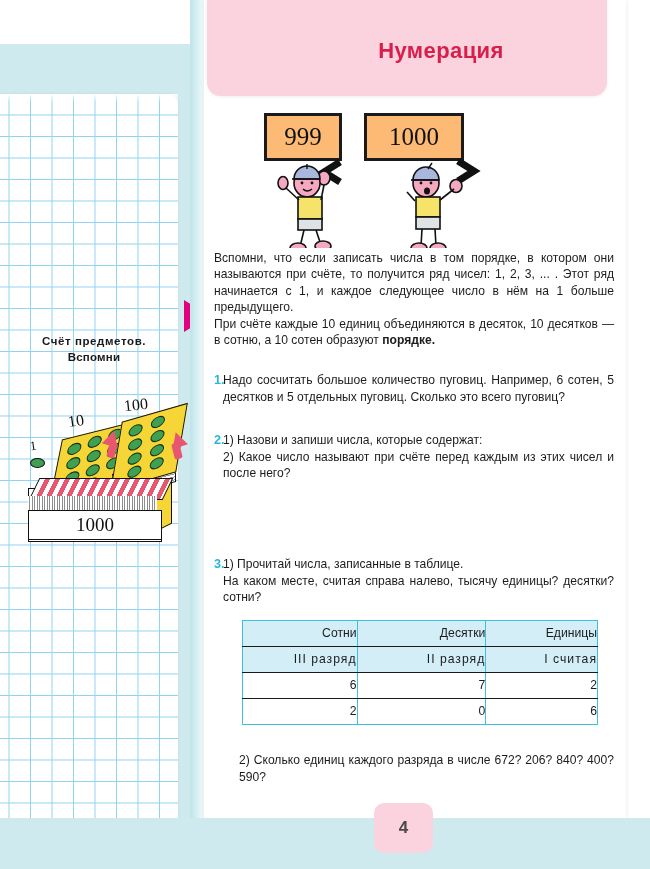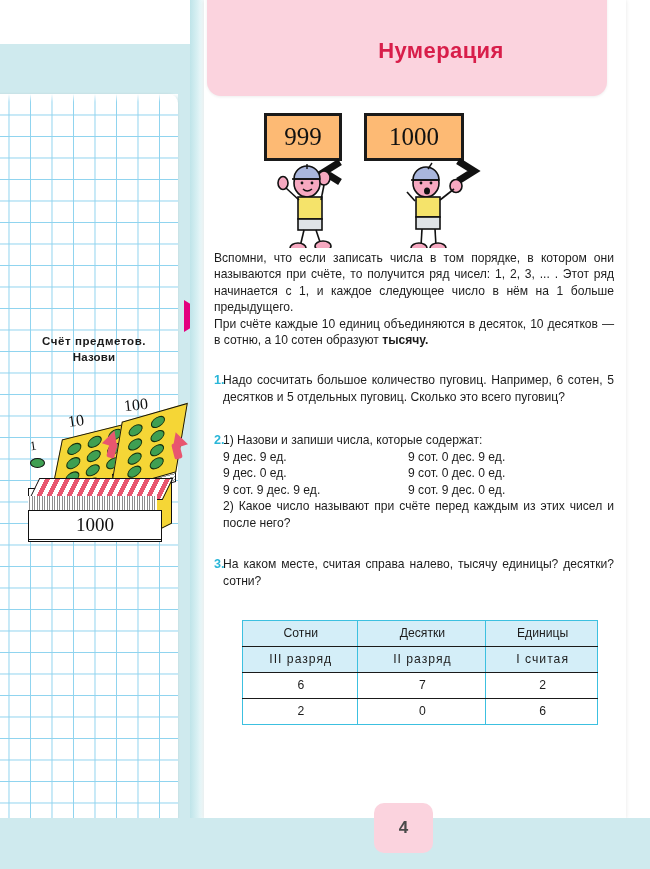--- a/index.html
+++ b/index.html
@@ -214,21 +214,21 @@
   .twocol .c2{width:190px;}
 
   
   .tbl{
     position:absolute;left:38px;top:620px;
     width:356px;border-collapse:collapse;
     font-size:12.2px;color:#1c1c1c;
     border:1.6px solid #3cc0e0;
   }
   .tbl td{
-    text-align:center;padding:5px 0 6px 2px;
+    text-align:right;padding:5px 0 6px 2px;
     border-left:1.6px solid #3cc0e0;border-right:1.6px solid #3cc0e0;
   }
   .tbl tr.hdr td{background:#d4eef8;border-bottom:1.6px solid #1a1a1a;}
   .tbl tr.sub td{background:#d4eef8;border-bottom:1.6px solid #1a1a1a;}
   .tbl tr.dat td{background:#ffffff;border-bottom:1.6px solid #1a1a1a;}
   .tbl tr.dat.last td{border-bottom:none;}
   .tbl .w1{width:120px;}
   .tbl .w2{width:136px;}
   .tbl .w3{width:116px;}
   .sub-roman{letter-spacing:1px;margin-top:32px;}
@@ -254,21 +254,21 @@
 
   <div class="left-panel">
     <div class="left-panel-inner">
 
       <div class="grid-paper">
         <div class="grid-fade-top"></div>
       </div>
 
       <div class="side-caption">
         <span class="l1">Счёт  предметов.</span>
-        <span>Назови</span>
+        <span>Вспомни</span>
       </div>
 
       <div class="illus">
 
         <div class="il-label il-1">1</div>
         <div class="btn-single"></div>
 
         <div class="il-label il-10">10</div>
         <div class="card10">
           <div class="dot" style="left:7px;top:6px"></div>
@@ -375,53 +375,40 @@
           <path d="M 218 81 L 217 98" fill="none" stroke="#111" stroke-width="1.6"></path>
           <path d="M 231 81 L 232 98" fill="none" stroke="#111" stroke-width="1.6"></path>
           <ellipse cx="215" cy="100" rx="8" ry="5" fill="#f6a8c0" stroke="#111" stroke-width="1.6"></ellipse>
           <ellipse cx="234" cy="100" rx="8" ry="5" fill="#f6a8c0" stroke="#111" stroke-width="1.6"></ellipse>
         </g>
       </svg>
     </div>
 
     <div class="bodytext">
       <p>Вспомни, что если записать числа в том порядке, в котором они называются при счёте, то получится ряд чисел: 1, 2, 3, ... . Этот ряд начинается с 1, и каждое следующее число в нём на 1 больше предыдущего.</p>
-      <p><span>При счёте каждые 10 единиц объединяются в десяток, 10 десятков — в сотню, а 10 сотен образуют </span><b>тысячу.</b></p>
+      <p><span>При счёте каждые 10 единиц объединяются в десяток, 10 десятков — в сотню, а 10 сотен образуют </span><b>порядке.</b></p>
     </div>
 
     <div class="ex ex1">
       <div class="ex-num">1.</div>
       <div class="ex-body">Надо сосчитать большое количество пуговиц. Например, 6 сотен, 5 десятков и 5 отдельных пуговиц. Сколько это всего пуговиц?</div>
     </div>
 
     <div class="ex ex2">
       <div class="ex-num">2.</div>
       <div class="ex-body">
         <div>1)  Назови и запиши числа, которые содержат:</div>
-        <div class="twocol">
-          <div class="row">
-            <div class="c1">9 дес. 9 ед.</div>
-            <div class="c2">9 сот. 0 дес. 9 ед.</div>
-          </div>
-          <div class="row">
-            <div class="c1">9 дес. 0 ед.</div>
-            <div class="c2">9 сот. 0 дес. 0 ед.</div>
-          </div>
-          <div class="row">
-            <div class="c1">9 сот. 9 дес. 9 ед.</div>
-            <div class="c2">9 сот. 9 дес. 0 ед.</div>
-          </div>
-        </div>
         <div>2) Какое число называют при счёте перед каждым из этих чисел и после него?</div>
       </div>
     </div>
 
     <div class="ex ex3">
       <div class="ex-num">3.</div>
       <div class="ex-body">
+        <div>1)  Прочитай числа, записанные в таблице.</div>
         <div>На каком месте, считая справа налево, тысячу единицы? десятки? сотни?</div>
       </div>
     </div>
 
     <table class="tbl">
       <tbody>
           <tr class="hdr">
         <td class="w1">Сотни</td>
         <td class="w2">Десятки</td>
         <td class="w3">Единицы</td>
@@ -437,20 +424,23 @@
         <td>2</td>
       </tr>
       <tr class="dat last">
         <td>2</td>
         <td>0</td>
         <td>6</td>
       </tr>
     </tbody>
       </table>
 
+    <div class="tail">
+      <div class="ex-body">2)  Сколько единиц каждого разряда в числе 672? 206? 840? 400? 590?</div>
+    </div>
   </div>
 
   <div class="bottom-band"></div>
   <div class="bottom-band-left"></div>
 
   <div class="pagenum">4</div>
 
 </div>
 
 </body></html>

